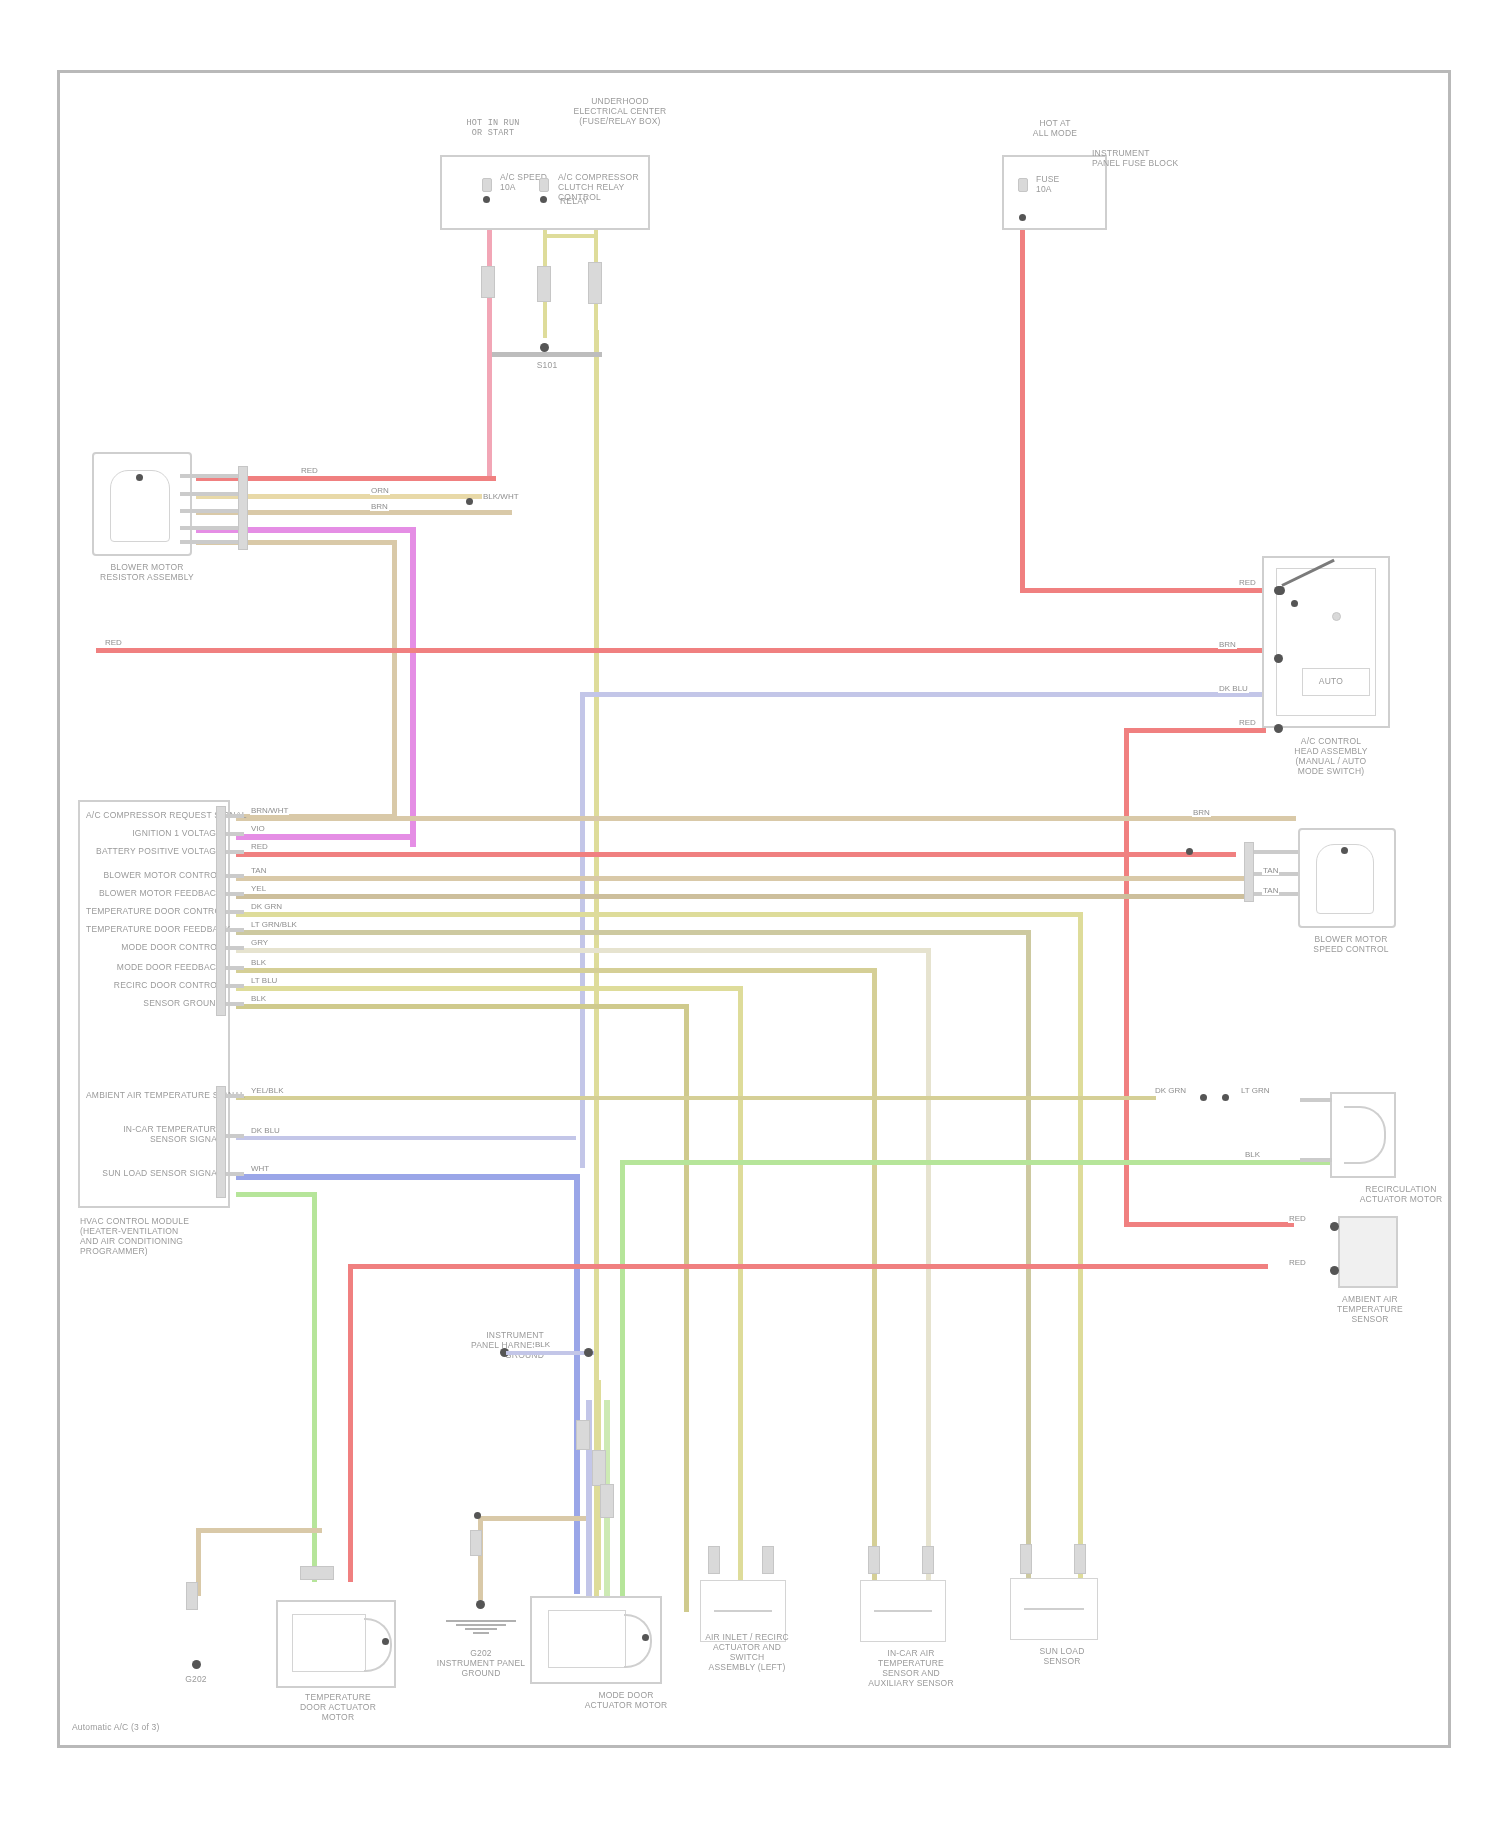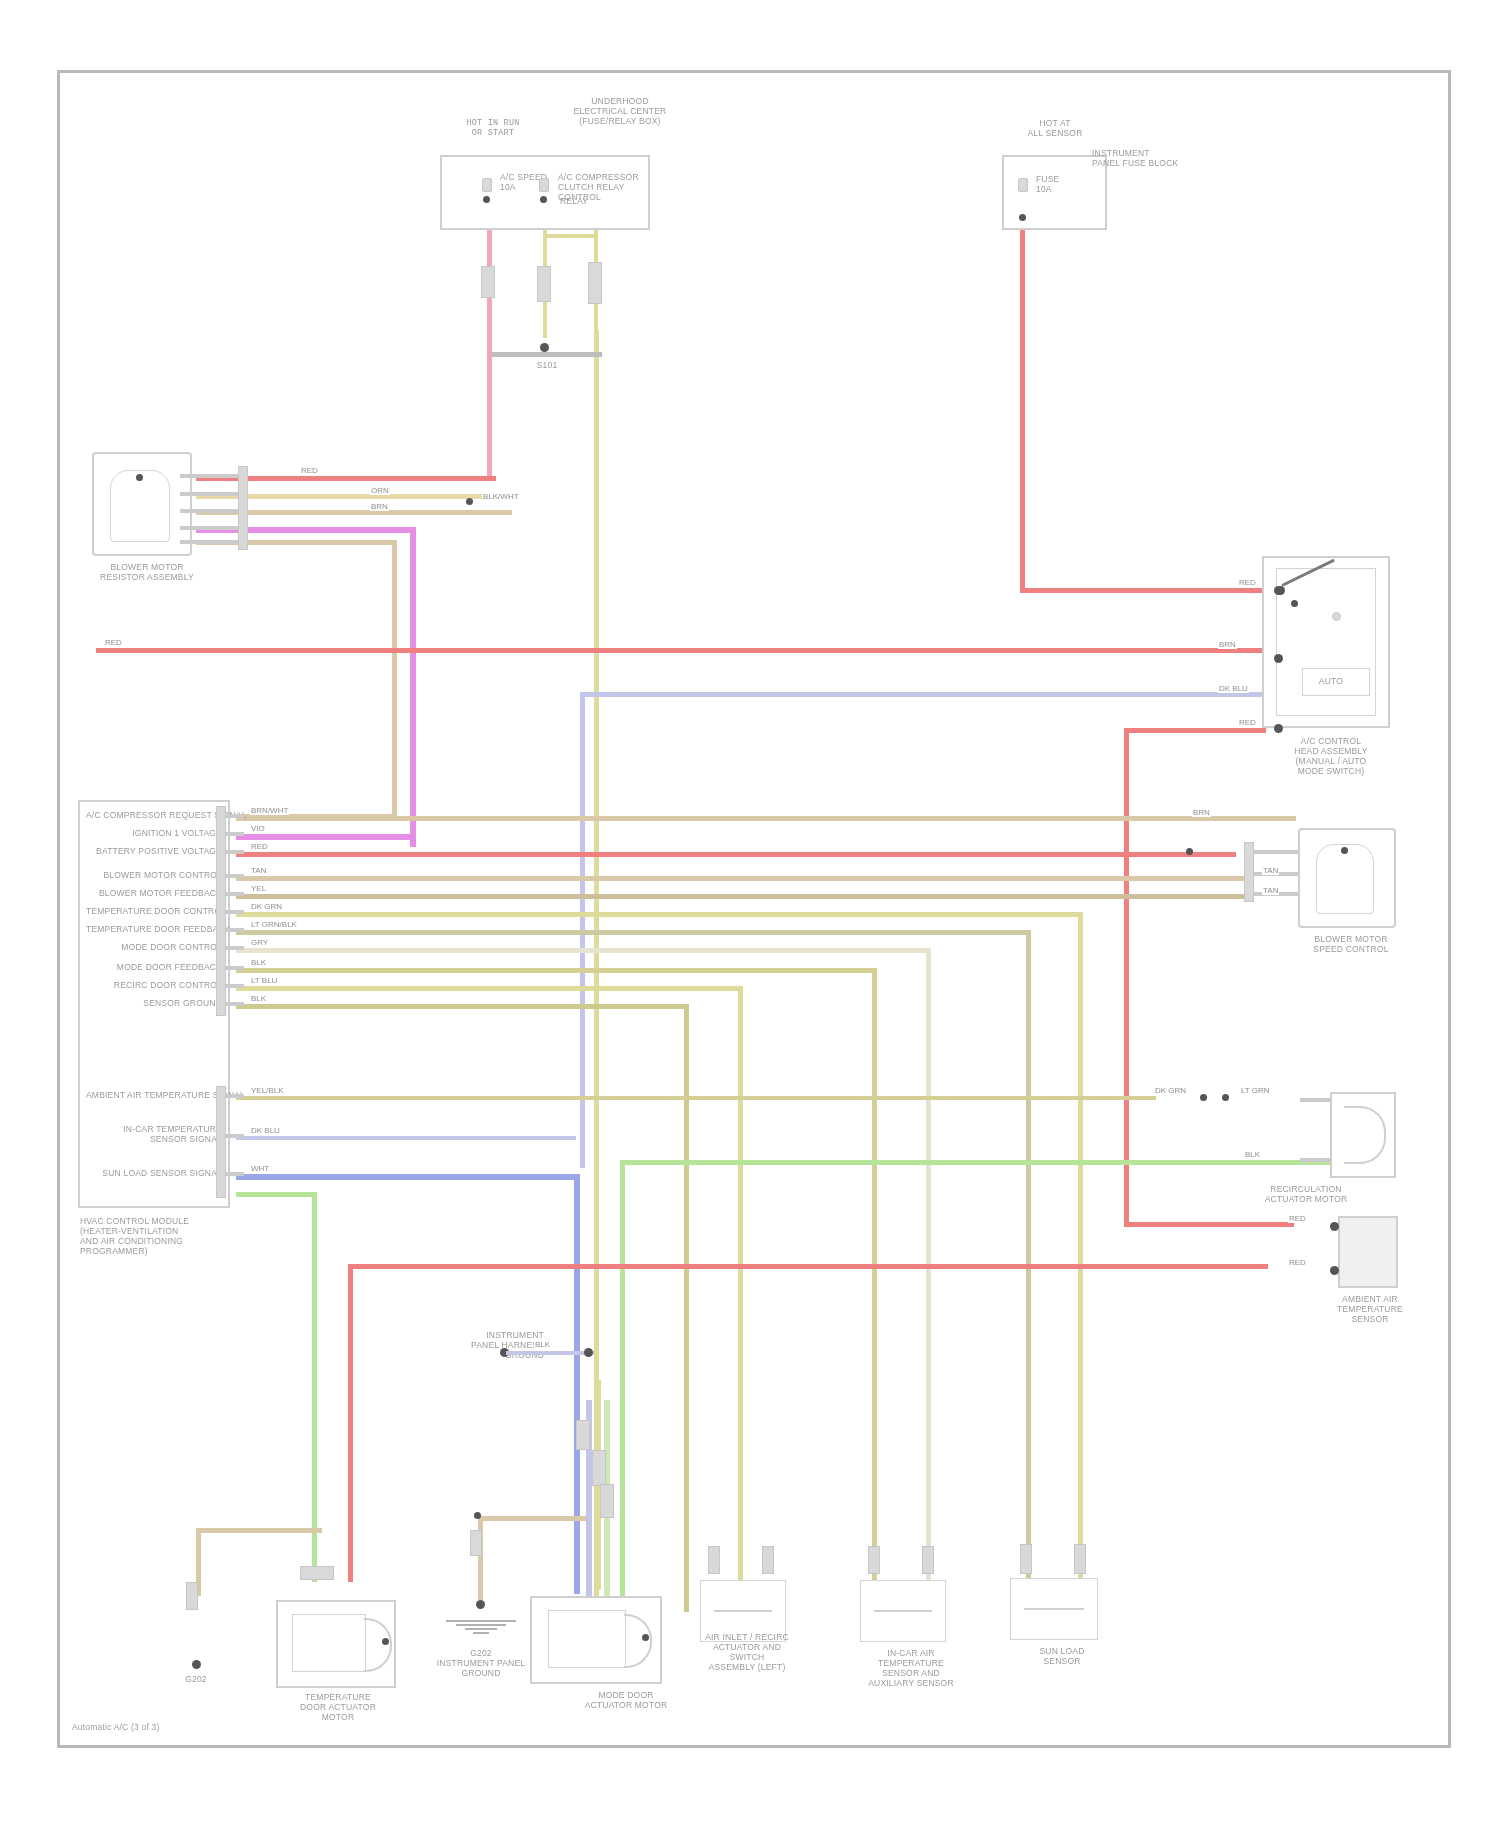--- a/index.html
+++ b/index.html
@@ -140,21 +140,21 @@
 
   <div class="conn" style="left:481px;top:266px;width:14px;height:32px;"></div>
   <div class="conn" style="left:537px;top:266px;width:14px;height:36px;"></div>
   <div class="conn" style="left:588px;top:262px;width:14px;height:42px;"></div>
 
   <div class="wire" style="left:492px;top:352px;width:110px;height:5px;background:#bdbdbd;"></div>
   <div class="dot" style="left:540px;top:343px;"></div>
   <div class="lbl c" style="left:492px;top:360px;width:110px;">S101</div>
 
   <div class="lbl c" style="left:1000px;top:118px;width:110px;">HOT AT
-ALL SENSOR</div>
+ALL MODE</div>
   <div class="box" style="left:1002px;top:155px;width:105px;height:75px;"></div>
   <div class="conn" style="left:1018px;top:178px;width:10px;height:14px;border-radius:2px;"></div>
   <div class="lbl" style="left:1036px;top:174px;width:120px;">FUSE
 10A</div>
   <div class="lbl" style="left:1092px;top:148px;width:160px;">INSTRUMENT
 PANEL FUSE BLOCK</div>
   <div class="dot sm" style="left:1019px;top:214px;"></div>
 
   <div class="box" style="left:92px;top:452px;width:100px;height:104px;border-radius:4px;"></div>
   <div class="boxthin" style="left:110px;top:470px;width:60px;height:72px;border-radius:18px 18px 4px 4px;"></div>
@@ -217,21 +217,21 @@
   <div class="conn" style="left:1244px;top:842px;width:10px;height:60px;"></div>
 
   <div class="wlbl" style="left:1192px;top:808px;">BRN</div>
   <div class="wlbl" style="left:1262px;top:866px;">TAN</div>
   <div class="wlbl" style="left:1262px;top:886px;">TAN</div>
   <div class="dot sm" style="left:1186px;top:848px;"></div>
 
   <div class="box" style="left:1330px;top:1092px;width:66px;height:86px;"></div>
   <div class="coil" style="left:1344px;top:1106px;width:40px;height:54px;
               border:2px solid #cfcfcf;border-left:none;border-radius:0 26px 26px 0;"></div>
-  <div class="lbl c" style="left:1233px;top:1184px;width:146px;">RECIRCULATION
+  <div class="lbl c" style="left:1328px;top:1184px;width:146px;">RECIRCULATION
 ACTUATOR MOTOR</div>
 
   <div class="pin" style="left:1300px;top:1098px;width:32px;"></div>
   <div class="pin" style="left:1300px;top:1158px;width:32px;"></div>
 
   <div class="wlbl" style="left:1154px;top:1086px;">DK GRN</div>
   <div class="wlbl" style="left:1240px;top:1086px;">LT GRN</div>
   <div class="wlbl" style="left:1244px;top:1150px;">BLK</div>
   <div class="dot sm" style="left:1200px;top:1094px;"></div>
   <div class="dot sm" style="left:1222px;top:1094px;"></div>

